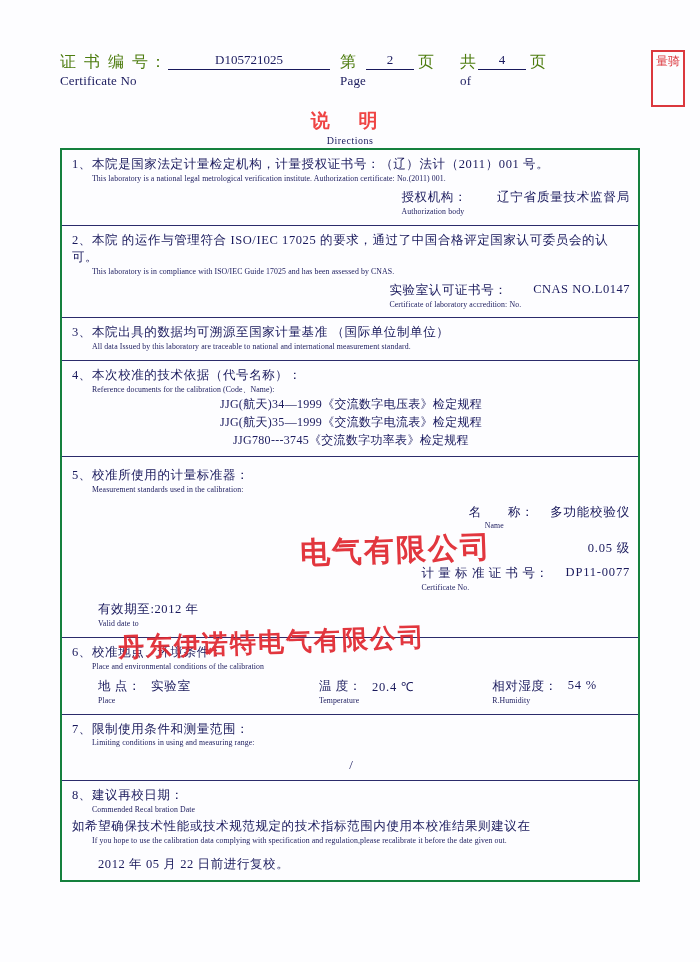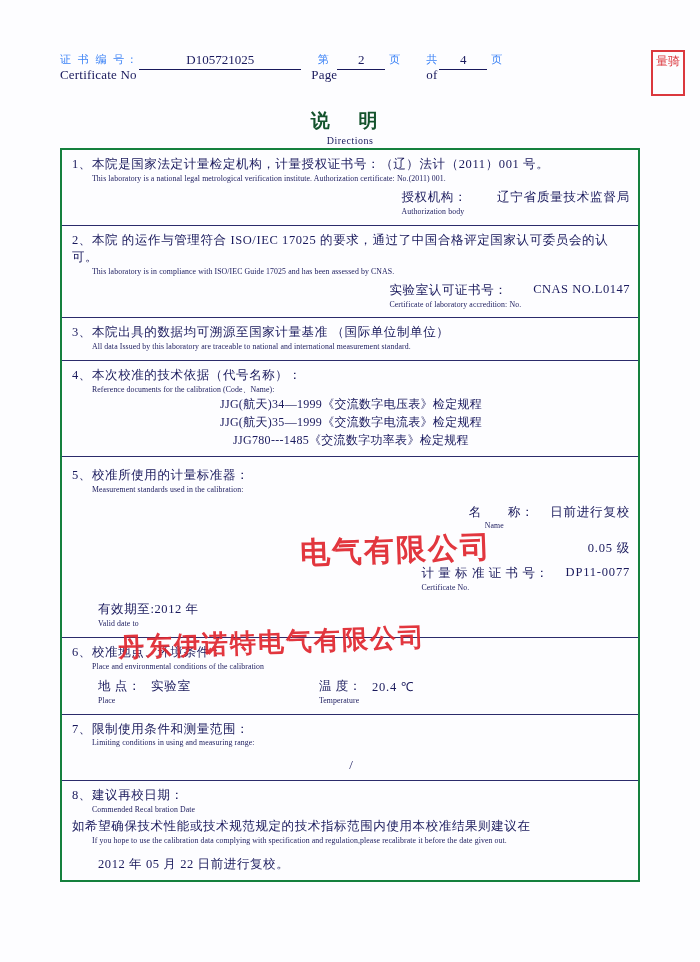--- a/index.html
+++ b/index.html
@@ -30,25 +30,24 @@
     height: 40px;
     display: flex;
     align-items: flex-start;
   }
   .hdr-group {
     display: flex;
     align-items: flex-start;
     margin-right: 6px;
   }
   .lbl-zh {
-    font-size: 11px;
+    font-size: 16px;
     letter-spacing: 2px;
-    color: #3b82f6;
+    color: #4d7c0f;
     white-space: nowrap;
-    text-align: center;
   }
   .lbl-en {
     font-size: 13px;
     color: #19195c;
     letter-spacing: 0.2px;
     white-space: nowrap;
   }
   .stack {
     display: flex;
     flex-direction: column;
@@ -69,21 +68,21 @@
     position: absolute;
     top: 108px;
     left: 0;
     width: 700px;
     text-align: center;
   }
   .title-zh {
     font-size: 19px;
     letter-spacing: 12px;
     font-weight: bold;
-    color: #14532d;
+    color: #ef4444;
   }
   .title-en {
     font-size: 10px;
     letter-spacing: 0.5px;
     color: #19195c;
     margin-top: 1px;
   }
   
   .frame {
     position: absolute;
@@ -163,21 +162,21 @@
     text-align: center;
     font-size: 13px;
     margin-top: 8px;
   }
   
   .red-stamp-box {
     position: absolute;
     top: 50px;
     left: 651px;
     width: 34px;
-    height: 46px;
+    height: 57px;
     border: 2px solid #d8232a;
     color: #d8232a;
     font-size: 12px;
     line-height: 1.05;
     text-align: center;
     padding-top: 3px;
     box-sizing: border-box;
     font-family: "Liberation Sans", sans-serif;
     letter-spacing: 0;
     opacity: 0.9;
@@ -278,34 +277,34 @@
     <div class="row">
       <div class="line-zh">3、本院出具的数据均可溯源至国家计量基准 （国际单位制单位）</div>
       <div class="line-en indent">All data Issued by this laboratory are traceable to national and international measurement standard.</div>
     </div>
 
     <div class="row">
       <div class="line-zh">4、本次校准的技术依据（代号名称）：</div>
       <div class="line-en indent">Reference documents for the calibration (Code、Name):</div>
       <div class="ref-line">JJG(航天)34—1999《交流数字电压表》检定规程</div>
       <div class="ref-line">JJG(航天)35—1999《交流数字电流表》检定规程</div>
-      <div class="ref-line">JJG780---1485《交流数字功率表》检定规程</div>
+      <div class="ref-line">JJG780---3745《交流数字功率表》检定规程</div>
     </div>
 
     <div class="row row5" style="padding-top:10px;">
       <div class="line-zh">5、校准所使用的计量标准器：</div>
       <div class="line-en indent">Measurement standards used in the calibration:</div>
 
       <div class="indent2" style="margin-top:8px;">
         <div class="flex-row">
           <div class="stack">
             <span class="line-zh">名　　称：</span>
             <span class="line-en" style="padding-left:16px;">Name</span>
           </div>
-          <span class="val-txt" style="margin-left:16px;">日前进行复校</span>
+          <span class="val-txt" style="margin-left:16px;">多功能校验仪</span>
         </div>
       </div>
 
       <div class="indent2" style="margin-top:8px;">
         <div class="flex-row">
           <span class="val-txt" style="margin-left:8px;">0.05 级</span>
         </div>
       </div>
 
       <div class="indent2" style="margin-top:8px;">
@@ -348,20 +347,29 @@
             <div class="stack">
               <span class="line-zh">温  度：</span>
               <span class="line-en">Temperature</span>
             </div>
             <span class="val-txt" style="margin-left:10px;">20.4 ℃</span>
           </div>
         </div>
 
         <div class="spacer-md"></div>
 
+        <div class="field-label">
+          <div class="flex-row">
+            <div class="stack">
+              <span class="line-zh">相对湿度：</span>
+              <span class="line-en">R.Humidity</span>
+            </div>
+            <span class="val-txt" style="margin-left:10px;">54  %</span>
+          </div>
+        </div>
 
       </div>
     </div>
 
     <div class="row row7">
       <div class="line-zh">7、限制使用条件和测量范围：</div>
       <div class="line-en indent">Limiting conditions in using and measuring range:</div>
       <div class="slash">/</div>
     </div>
 

